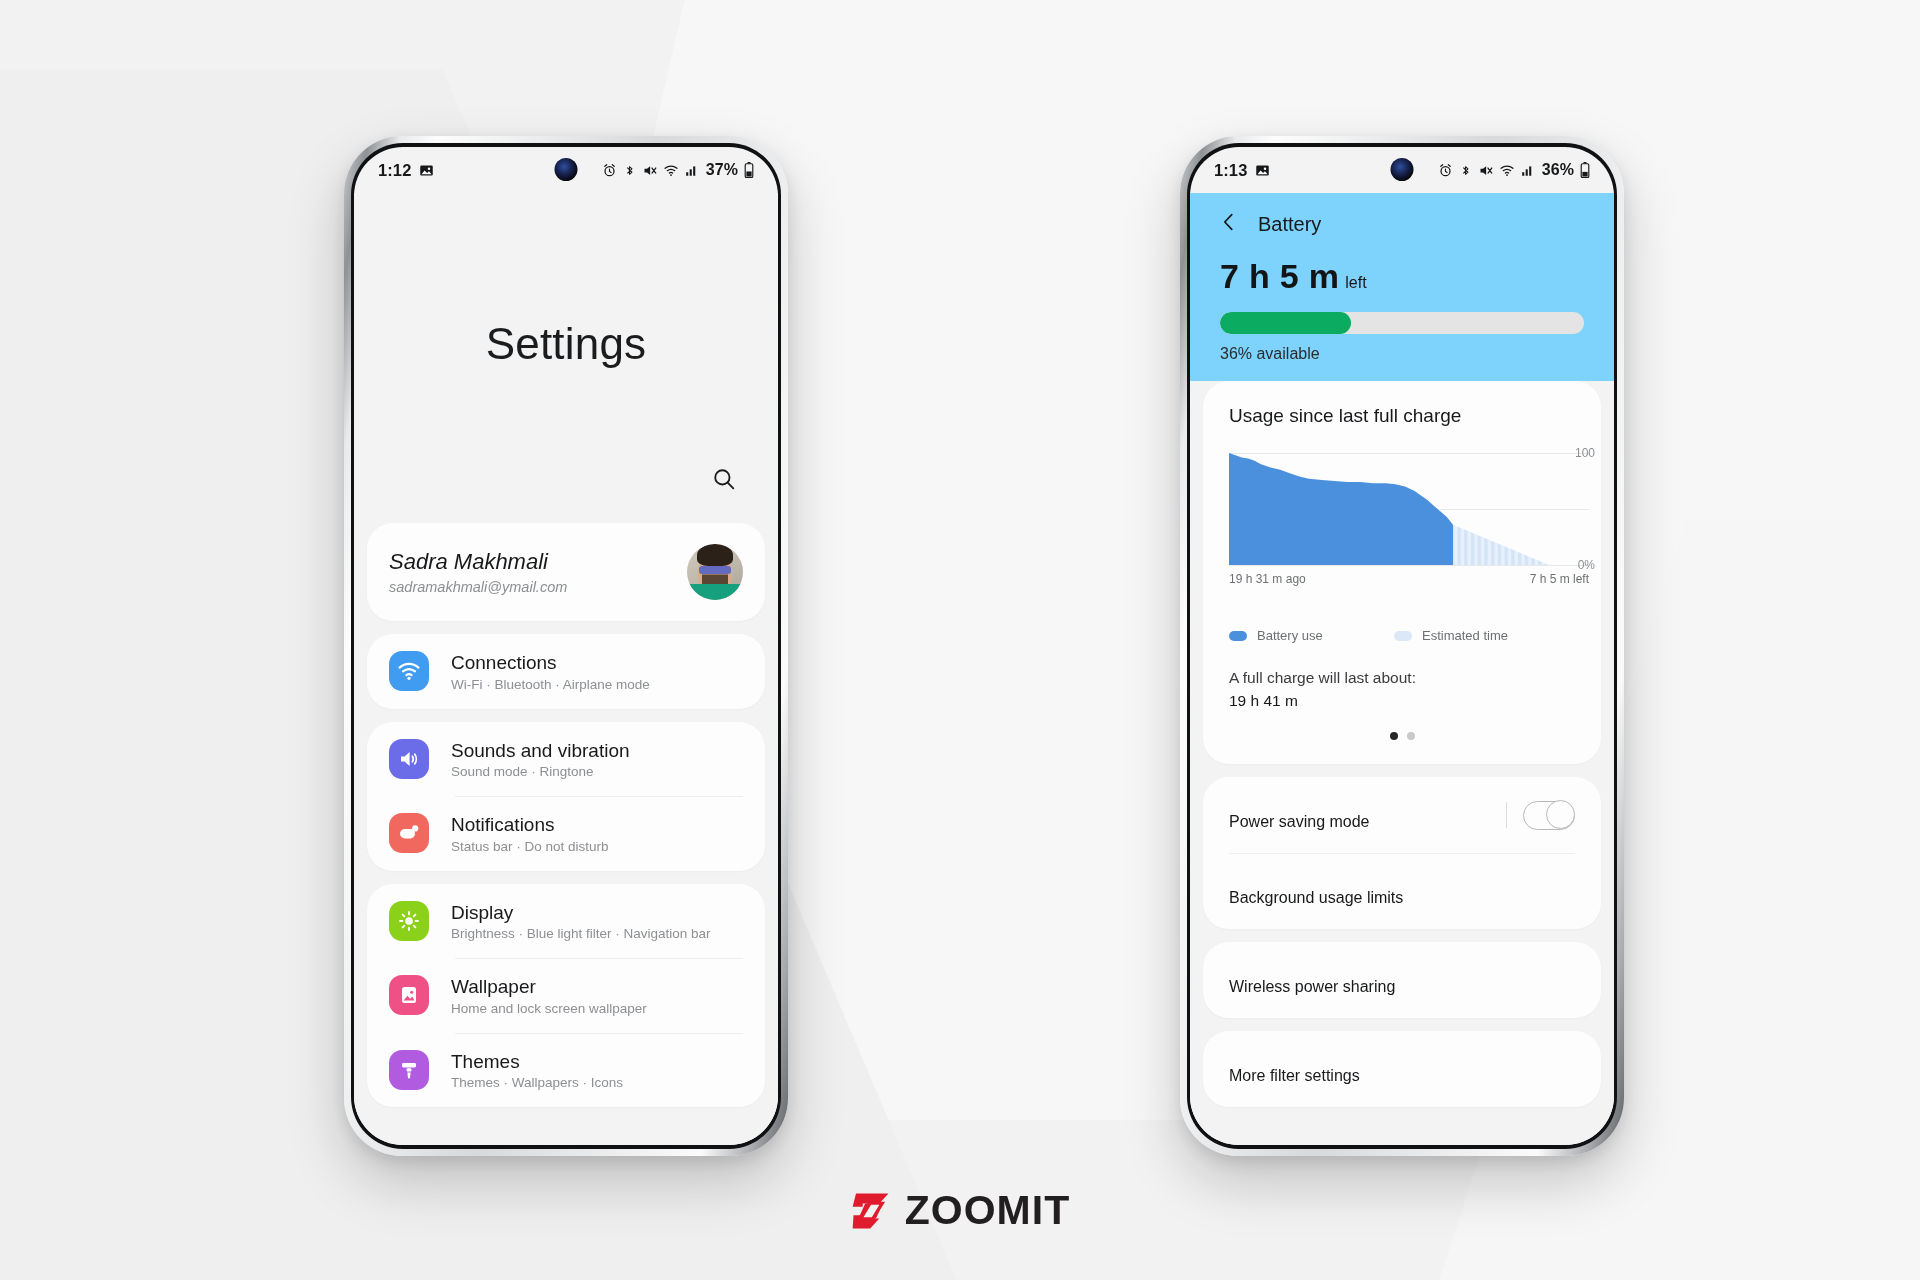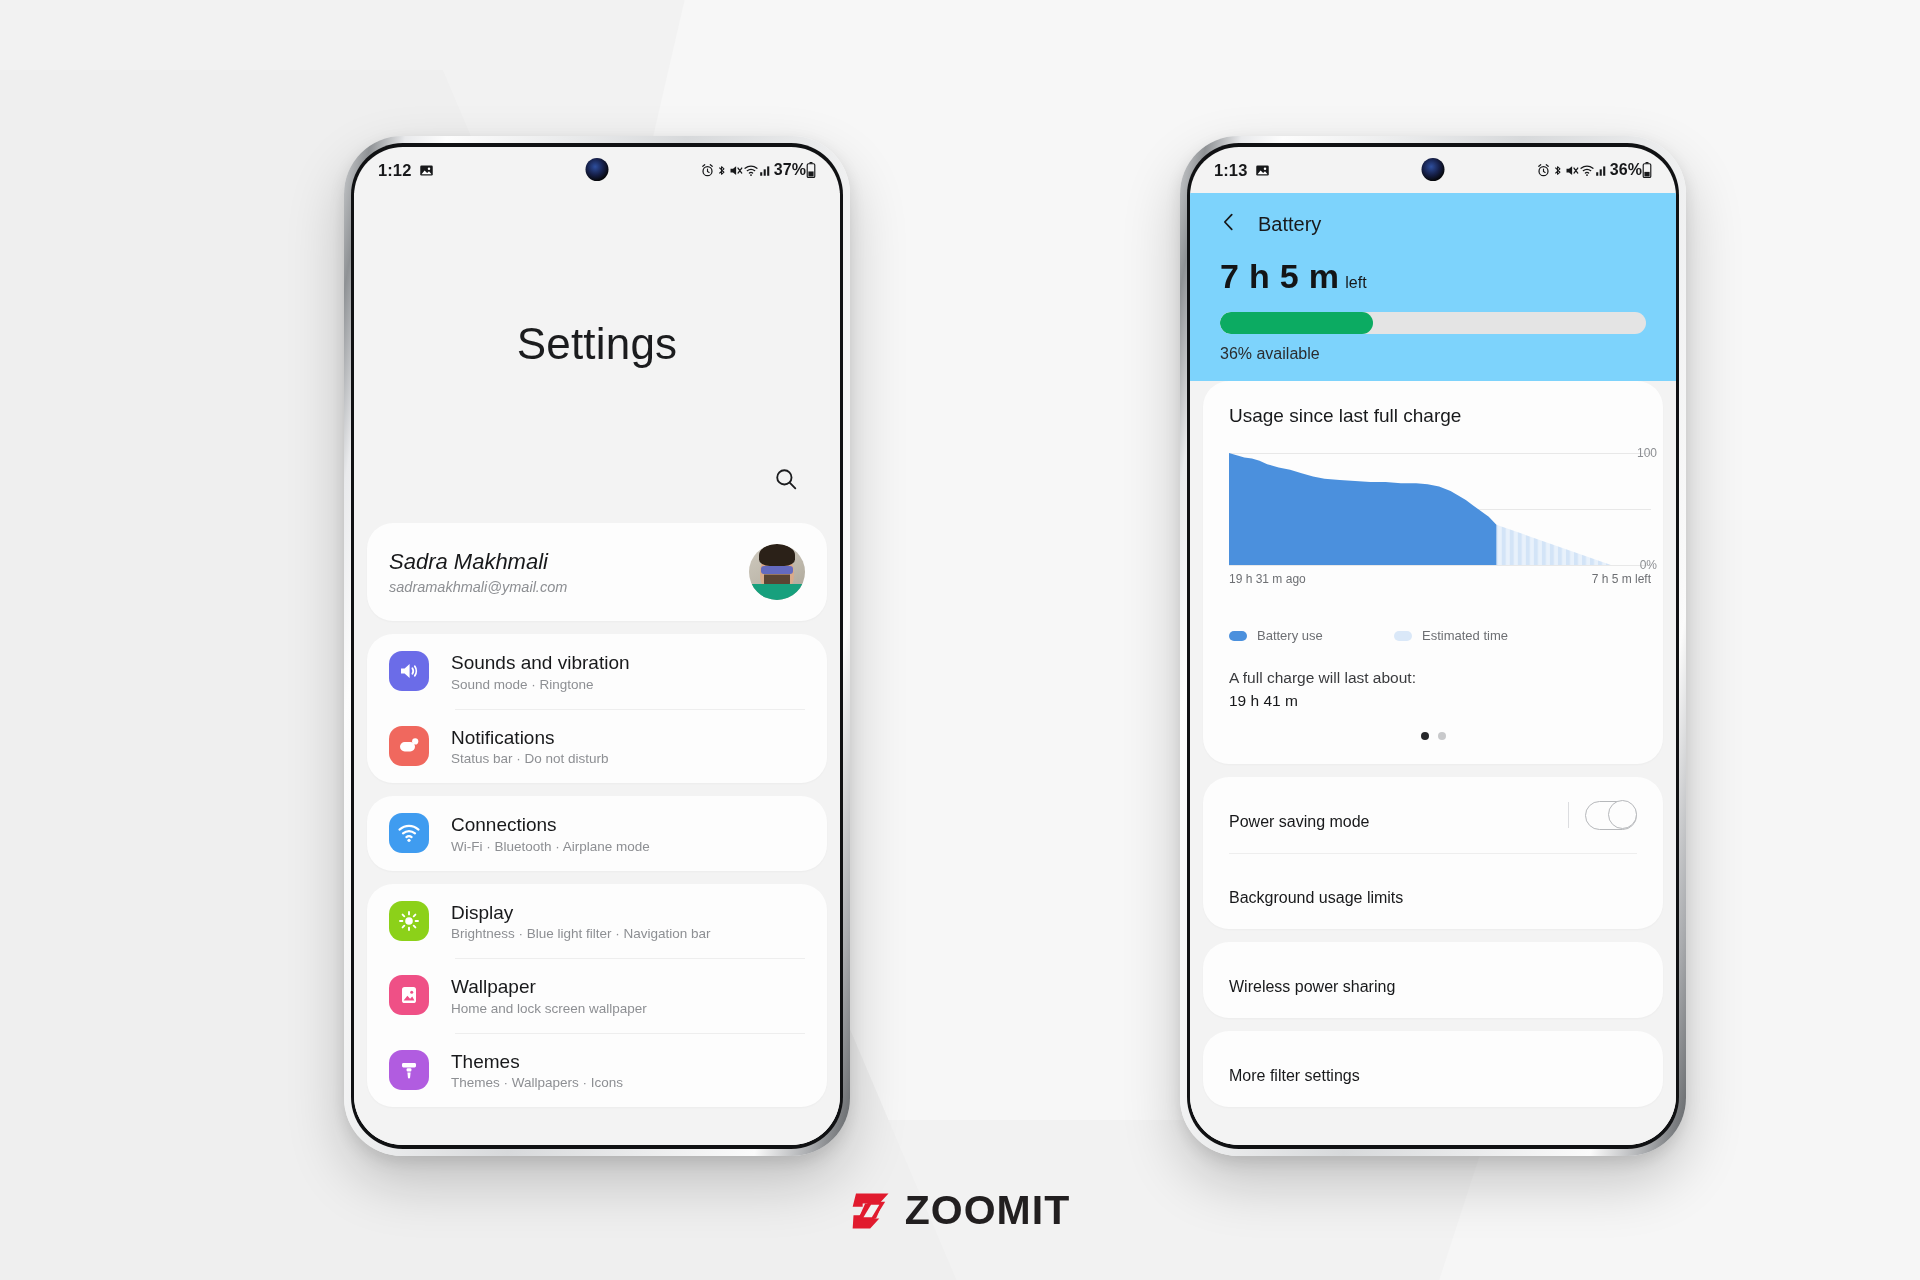--- a/index.html
+++ b/index.html
@@ -33,21 +33,21 @@
     position:absolute;
     left: 1540px; top: 520px;
     width: 900px; height: 900px;
     background: #f6f6f6;
     transform: skewX(-18deg);
   }
 
   
   .phone {
     position: absolute;
-    width: 506px; height: 1020px;
+    width: 444px; height: 1020px;
     border-radius: 58px;
     background: linear-gradient(100deg,#cfd1d3 0%,#8f9295 4%,#e9eaec 9%,#fdfdfd 15%,#d7d9db 50%,#fbfbfb 86%,#a9abae 94%,#5d6063 100%);
     padding: 7px;
     box-shadow: 0 26px 58px rgba(0,0,0,.20), 0 6px 16px rgba(0,0,0,.10);
   }
   .phone-inner {
     width: 100%; height: 100%;
     border-radius: 52px;
     background: #101113;
     padding: 4px 3px;
@@ -65,21 +65,21 @@
   
   .statusbar {
     position:relative;
     height: 46px;
     display:flex; align-items:center;
     padding: 0 24px;
     font-size: 16.5px; color:#17181a; font-weight:600;
     letter-spacing:.1px;
   }
   .sb-left { display:flex; align-items:center; gap:8px; }
-  .sb-right { margin-left:auto; display:flex; align-items:center; font-size:16px; }
+  .sb-right { margin-left:auto; display:flex; align-items:center; gap:6px; font-size:16px; }
   .punch {
     position:absolute; left:50%; top:11px; transform:translateX(-50%);
     width:23px; height:23px; border-radius:50%;
     background: radial-gradient(circle at 42% 38%, #2e4f9e 0%, #16204a 42%, #07080c 72%, #000 100%);
   }
   .sb-icon { display:inline-flex; }
   .sb-pct { font-size:16px; font-weight:600; margin-left:1px; }
 
   
   .settings-body { height: calc(100% - 46px); display:flex; flex-direction:column; background:#f3f3f3; }
@@ -317,59 +317,59 @@
                 <div class="hair"></div>
                 <div class="beard"></div>
                 <div class="glasses"></div>
                 <div class="shirt"></div>
               </div>
             </div>
           </div>
 
           <div class="card">
             <div class="srow">
-              <div class="sicon" style="background:#6b6ce8">
-                <svg width="24" height="24" viewBox="0 0 24 24">
-                    <path d="M4 9.4v5.2h3.6L12.6 19V5l-5 4.4H4z" fill="#fff"></path>
-                    <path d="M15.4 9.2c1 1.6 1 4 0 5.6" stroke="#fff" stroke-width="1.8" fill="none" stroke-linecap="round"></path>
-                    <path d="M17.8 7.2c1.9 2.7 1.9 6.9 0 9.6" stroke="#fff" stroke-width="1.8" fill="none" stroke-linecap="round"></path>
-                  </svg>
-              </div>
-              <div class="stext">
-                <div class="stitle">Sounds and vibration</div>
-                <div class="ssub">Sound mode  ·  Ringtone</div>
-              </div>
-            </div>
-            <div class="srow">
-              <div class="sicon" style="background:#f0685e">
-                <svg width="24" height="24" viewBox="0 0 24 24">
-                    <rect x="3" y="8" width="15" height="9.5" rx="4.7" fill="#fff"></rect>
-                    <circle cx="18.2" cy="7.4" r="3.1" fill="#fff"></circle>
-                  </svg>
-              </div>
-              <div class="stext">
-                <div class="stitle">Notifications</div>
-                <div class="ssub">Status bar  ·  Do not disturb</div>
-              </div>
-            </div>
-          </div>
-
-          <div class="card">
-            <div class="srow">
               <div class="sicon" style="background:#3f9cf0">
                 <svg width="24" height="24" viewBox="0 0 24 24">
                     <path d="M2.5 8.6C5.3 6.2 8.5 4.9 12 4.9s6.7 1.3 9.5 3.7" stroke="#fff" stroke-width="2.2" fill="none" stroke-linecap="round"></path>
                     <path d="M6 12.4c1.8-1.5 3.8-2.3 6-2.3s4.2.8 6 2.3" stroke="#fff" stroke-width="2.2" fill="none" stroke-linecap="round"></path>
                     <path d="M9.4 16.1c.8-.7 1.7-1 2.6-1s1.8.3 2.6 1" stroke="#fff" stroke-width="2.2" fill="none" stroke-linecap="round"></path>
                     <circle cx="12" cy="19.3" r="1.6" fill="#fff"></circle>
                   </svg>
               </div>
               <div class="stext">
                 <div class="stitle">Connections</div>
                 <div class="ssub">Wi-Fi  ·  Bluetooth  ·  Airplane mode</div>
+              </div>
+            </div>
+          </div>
+
+          <div class="card">
+            <div class="srow">
+              <div class="sicon" style="background:#6b6ce8">
+                <svg width="24" height="24" viewBox="0 0 24 24">
+                    <path d="M4 9.4v5.2h3.6L12.6 19V5l-5 4.4H4z" fill="#fff"></path>
+                    <path d="M15.4 9.2c1 1.6 1 4 0 5.6" stroke="#fff" stroke-width="1.8" fill="none" stroke-linecap="round"></path>
+                    <path d="M17.8 7.2c1.9 2.7 1.9 6.9 0 9.6" stroke="#fff" stroke-width="1.8" fill="none" stroke-linecap="round"></path>
+                  </svg>
+              </div>
+              <div class="stext">
+                <div class="stitle">Sounds and vibration</div>
+                <div class="ssub">Sound mode  ·  Ringtone</div>
+              </div>
+            </div>
+            <div class="srow">
+              <div class="sicon" style="background:#f0685e">
+                <svg width="24" height="24" viewBox="0 0 24 24">
+                    <rect x="3" y="8" width="15" height="9.5" rx="4.7" fill="#fff"></rect>
+                    <circle cx="18.2" cy="7.4" r="3.1" fill="#fff"></circle>
+                  </svg>
+              </div>
+              <div class="stext">
+                <div class="stitle">Notifications</div>
+                <div class="ssub">Status bar  ·  Do not disturb</div>
               </div>
             </div>
           </div>
 
           <div class="card">
             <div class="srow">
               <div class="sicon" style="background:#8cd119">
                 <svg width="24" height="24" viewBox="0 0 24 24">
                     <circle cx="12" cy="12" r="3.8" fill="#fff"></circle>
                     <g stroke="#fff" stroke-width="1.9" stroke-linecap="round">

